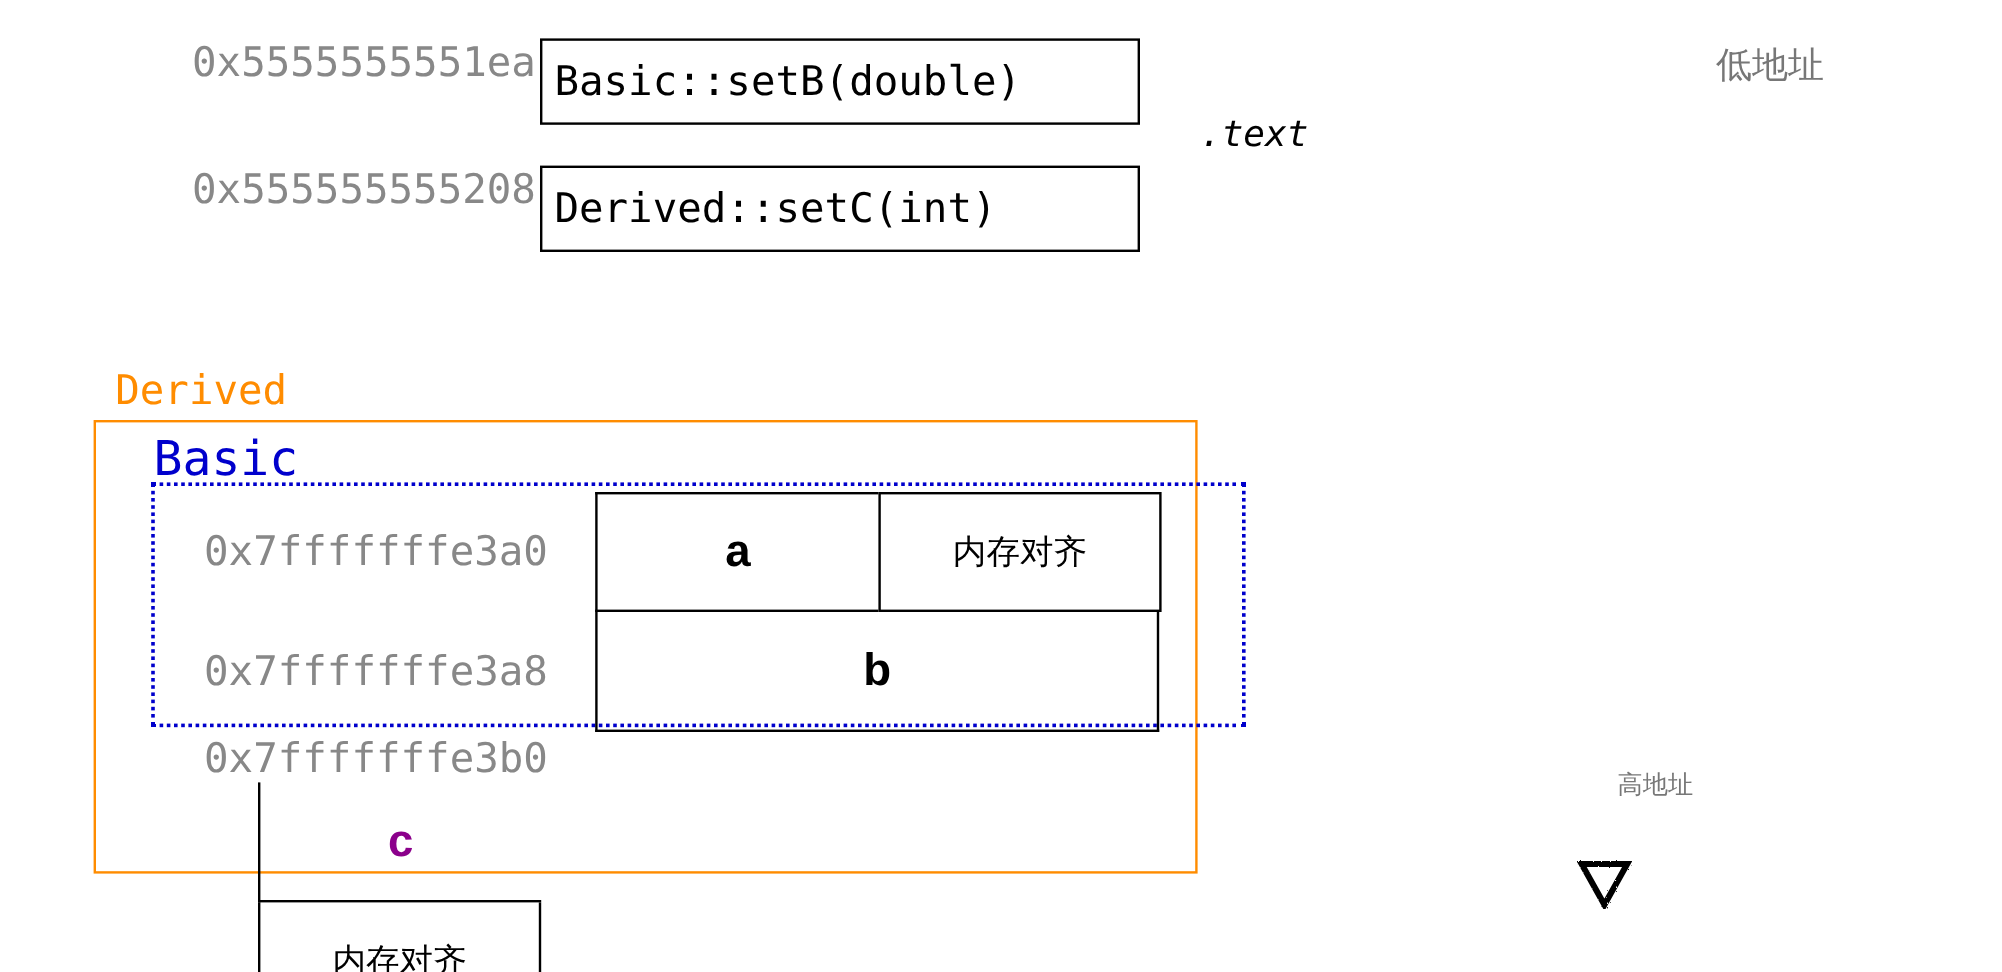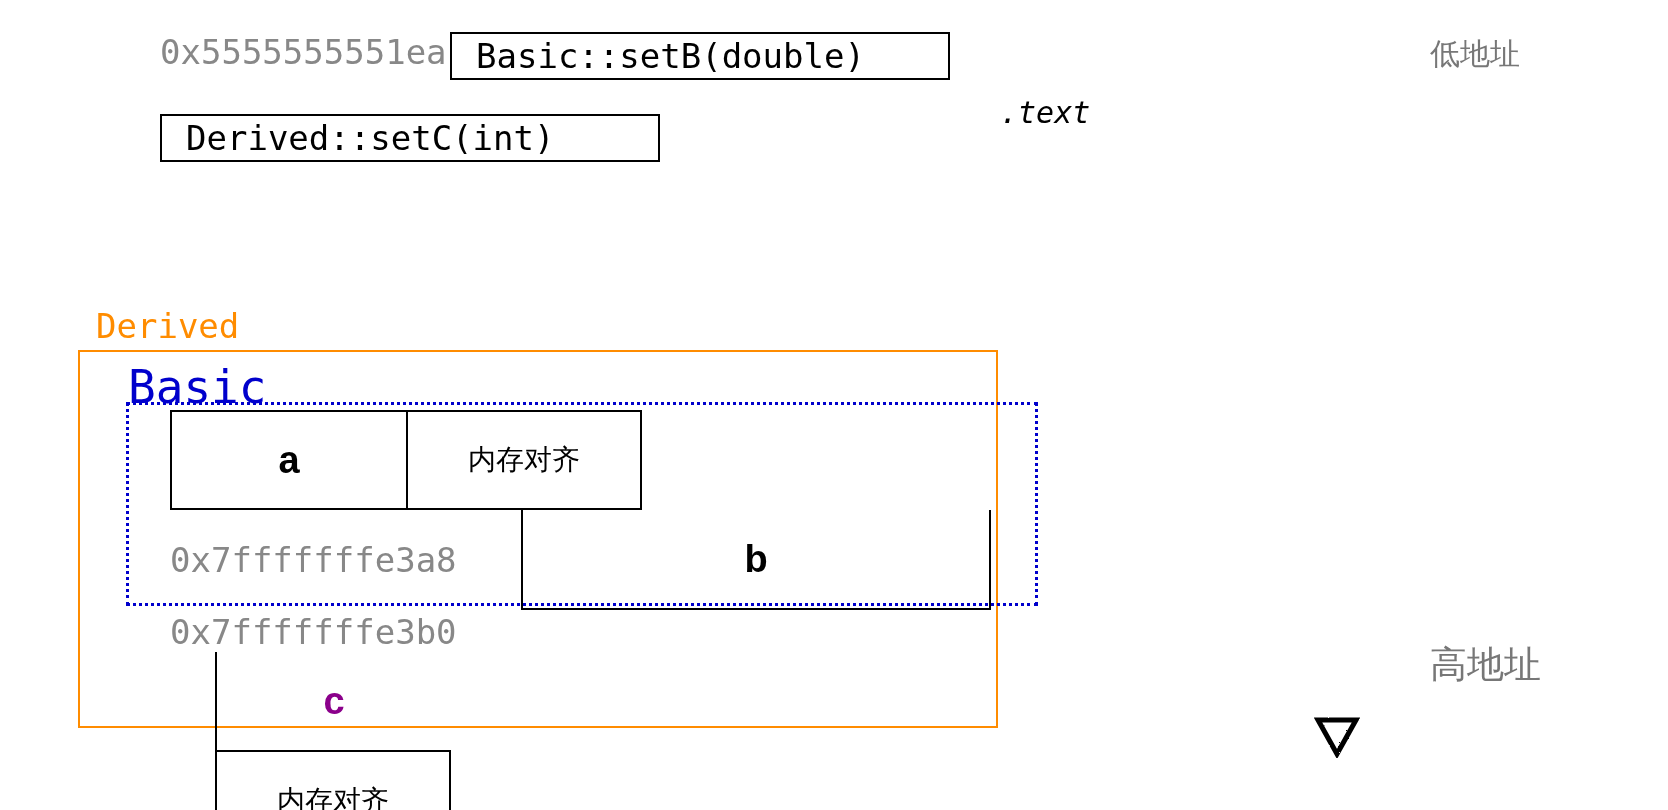--- a/index.html
+++ b/index.html
@@ -27,24 +27,24 @@
 
   .addr {
     color: #888;
     font-size: 34px;
     width: 290px;
     text-align: left;
   }
 
   .func-box {
     border: 2px solid #000;
-    padding: 6px 24px;
+    padding: 6px 10px;
     font-size: 34px;
     width: 500px;
-    height: 48px;
+    height: 72px;
     display: flex;
     align-items: center;
   }
 
   .text-label {
     position: absolute;
     left: 1000px;
     top: 95px;
     font-size: 30px;
     font-style: italic;
@@ -54,23 +54,23 @@
     position: absolute;
     left: 1430px;
     top: 34px;
     font-size: 30px;
     color: #777;
     font-family: Liberation Mono, monospace;
   }
 
   .high-addr-label {
     position: absolute;
-    left: 1430px;
+    left: 1348px;
     top: 640px;
-    font-size: 37px;
+    font-size: 21px;
     color: #777;
     font-family: "Microsoft YaHei", "PingFang SC", sans-serif;
   }
 
   .arrow-container {
     position: absolute;
     left: 1312px;
     top: 24px;
   }
 
@@ -88,40 +88,40 @@
     top: 350px;
     width: 920px;
     height: 378px;
     border: 2px solid #FF8C00;
   }
 
   .basic-label {
     position: absolute;
     left: 128px;
     top: 360px;
-    font-size: 46px;
+    font-size: 40px;
     color: #0000CC;
   }
 
   .basic-box {
     position: absolute;
     left: 126px;
     top: 402px;
     width: 912px;
     height: 204px;
     border: 3px dotted #0000CC;
   }
 
   .mem-row {
     position: absolute;
     display: flex;
     align-items: center;
   }
   .mem-row.r1 { left: 170px; top: 410px; }
-  .mem-row.r2 { left: 170px; top: 510px; gap: 25px; }
+  .mem-row.r2 { left: 170px; top: 510px; }
   .mem-row.r3 { left: 170px; top: 612px; flex-direction: column; }
 
   .mem-addr {
     color: #888;
     font-size: 34px;
     width: 326px;
   }
 
   .full-cell {
     border: 2px solid #000;
@@ -160,20 +160,21 @@
 </style>
 </head>
 <body>
 
 <div class="text-section">
   <div class="func-row">
     <div class="addr">0x5555555551ea</div>
     <div class="func-box">Basic::setB(double)</div>
   </div>
   <div class="func-row">
+    <div class="addr">0x555555555208</div>
     <div class="func-box">Derived::setC(int)</div>
   </div>
 </div>
 
 <div class="text-label">.text</div>
 
 <div class="low-addr-label">低地址</div>
 <div class="high-addr-label">高地址</div>
 
 <div class="arrow-container">
@@ -189,20 +190,21 @@
   </svg>
 </div>
 
 <div class="derived-label">Derived</div>
 <div class="derived-box"></div>
 
 <div class="basic-label">Basic</div>
 <div class="basic-box"></div>
 
 <div class="mem-row r1">
+  <div class="mem-addr">0x7fffffffe3a0</div>
   <div class="half-cell left">a</div>
   <div class="half-cell cell-pad">内存对齐</div>
 </div>
 
 <div class="mem-row r2">
   <div class="mem-addr">0x7fffffffe3a8</div>
   <div class="full-cell">b</div>
 </div>
 
 <div class="mem-row r3">

